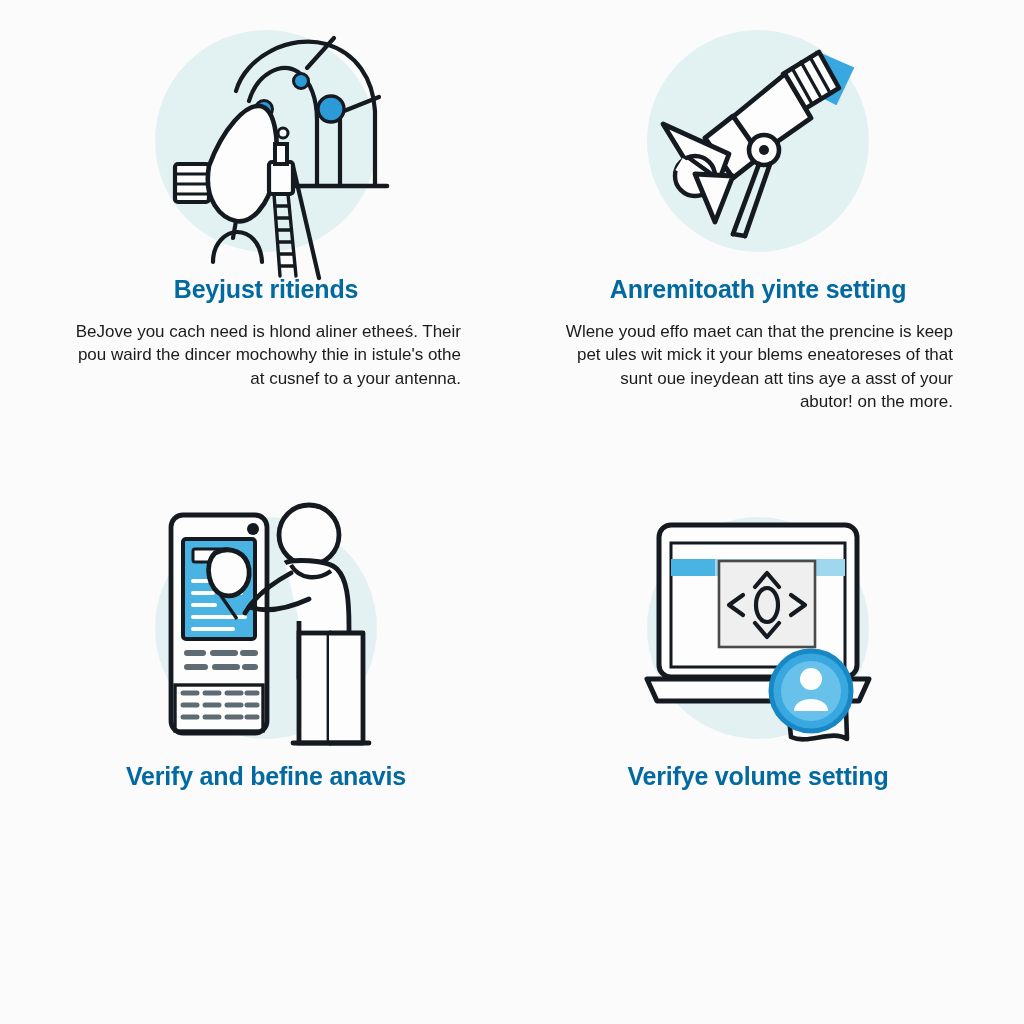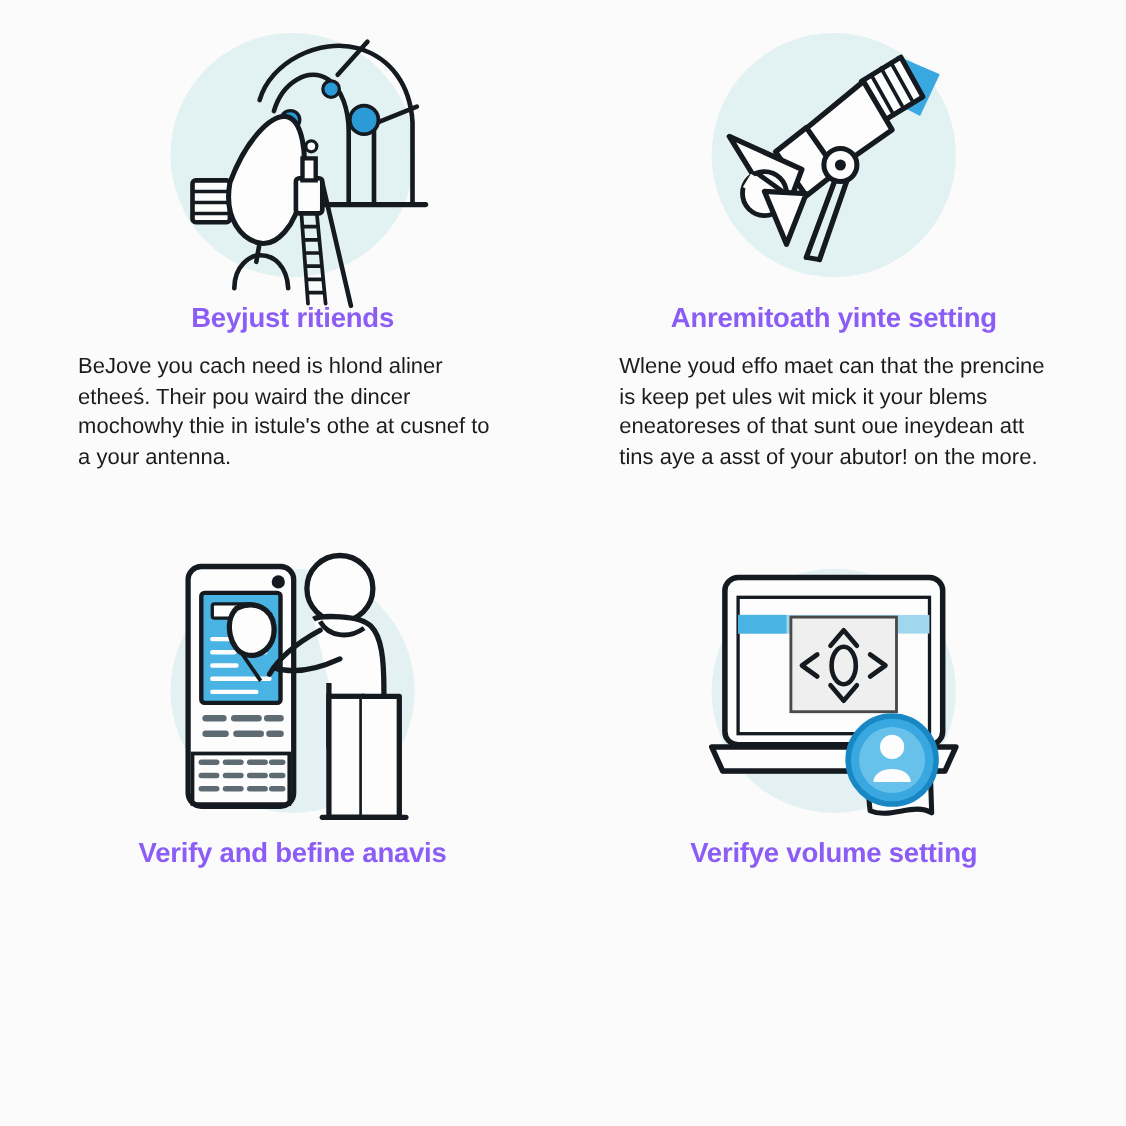--- a/index.html
+++ b/index.html
@@ -41,33 +41,33 @@
     flex: 0 0 auto;
   }
   .illus-wrap svg {
     width: 250px;
     height: 250px;
     overflow: visible;
     display: block;
   }
   .card-title {
     margin-top: 22px;
-    color: #8b5cf6;
+    color: #0369a1;
     font-size: 25px;
     font-weight: bold;
     text-align: center;
     line-height: 1.2;
     letter-spacing: -0.2px;
   }
   .card-body {
     margin-top: 16px;
     color: #1b1b1b;
-    font-size: 20px;
+    font-size: 17px;
     line-height: 1.38;
-    text-align: left;
+    text-align: right;
     max-width: 390px;
   }
   .row2 .card-body { max-width: 400px; }
   .row2 .illus-wrap { background: #e4f1f3; }
 </style>
 </head>
 <body>
 
 <div class="grid">
 

